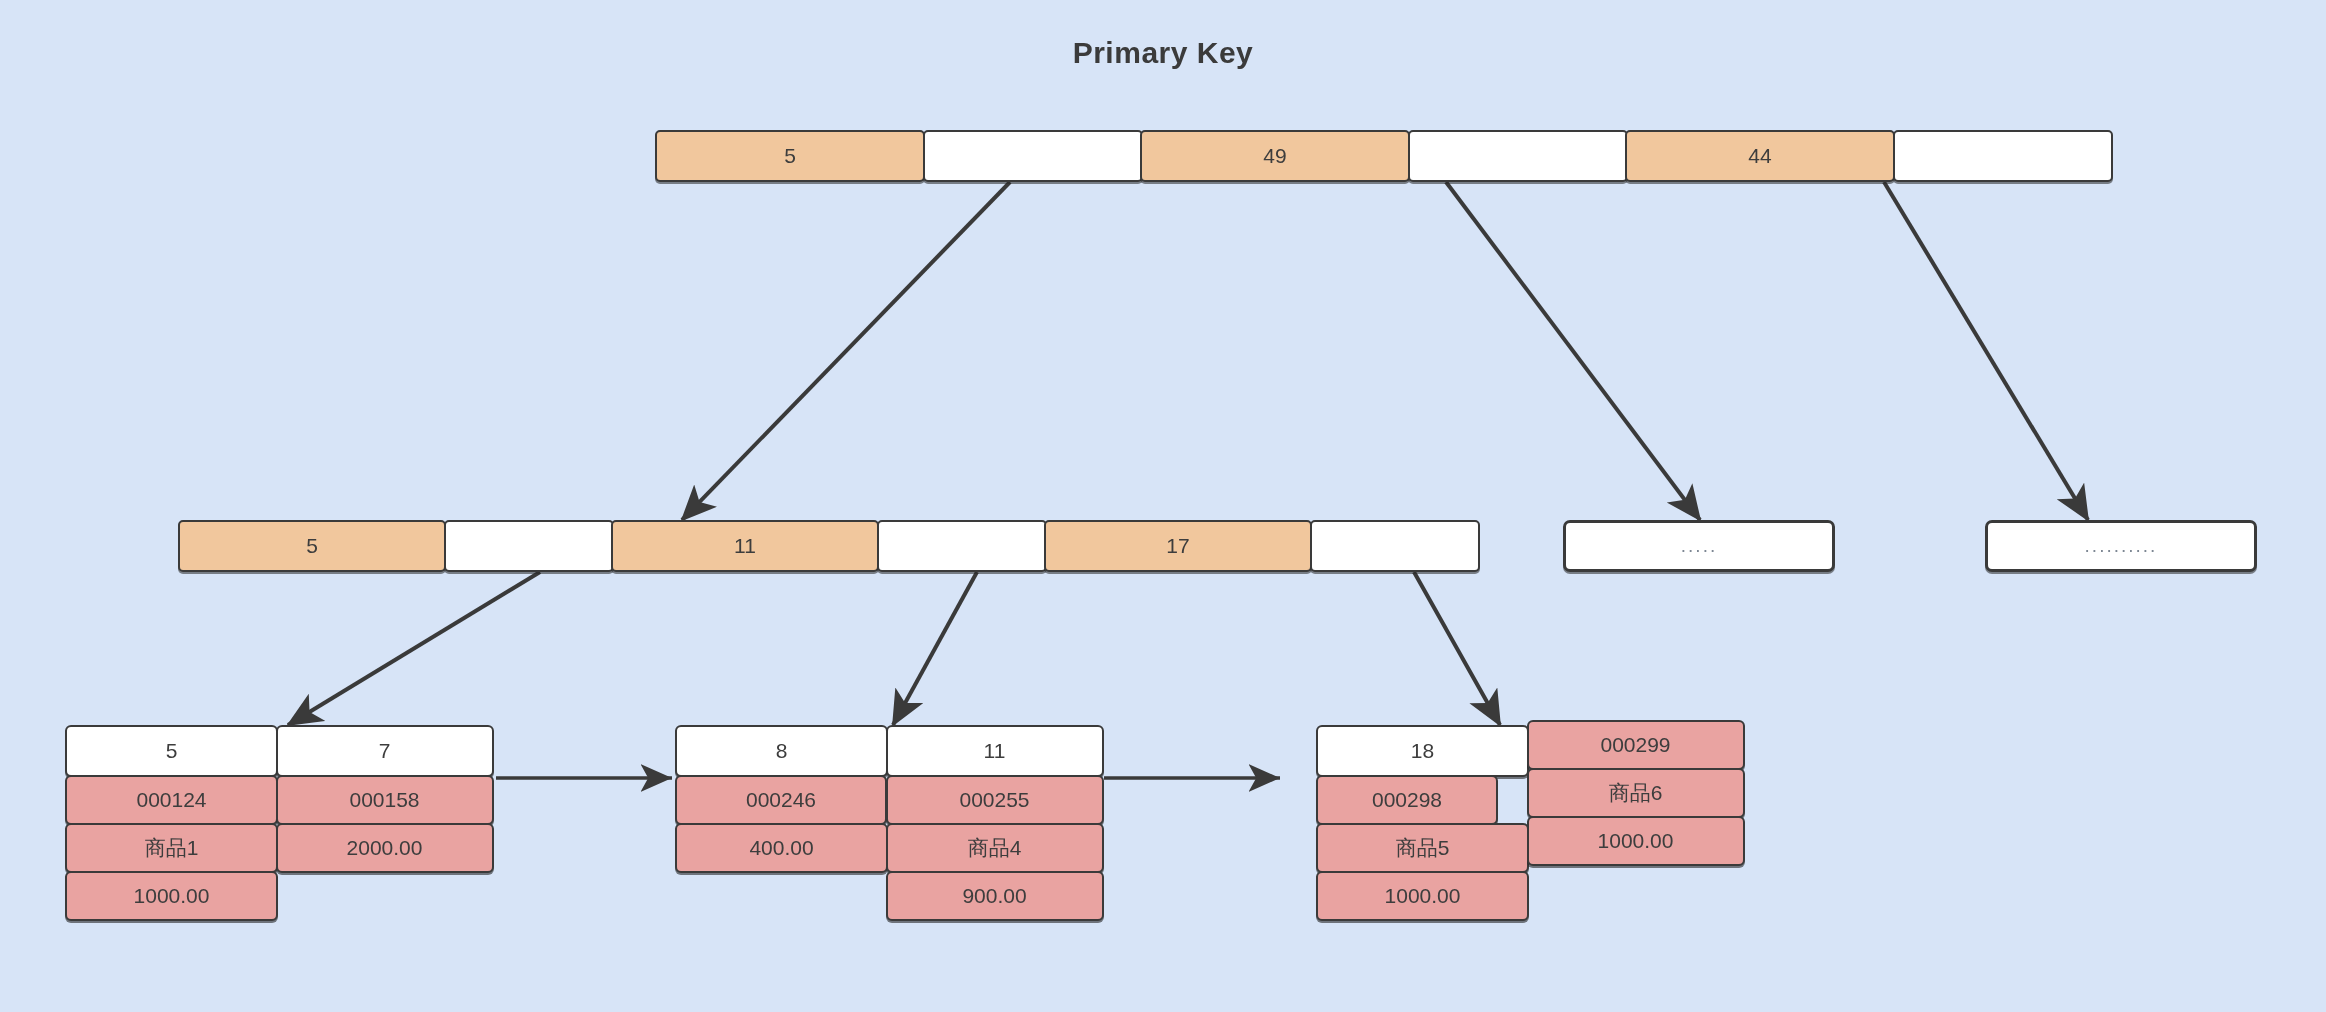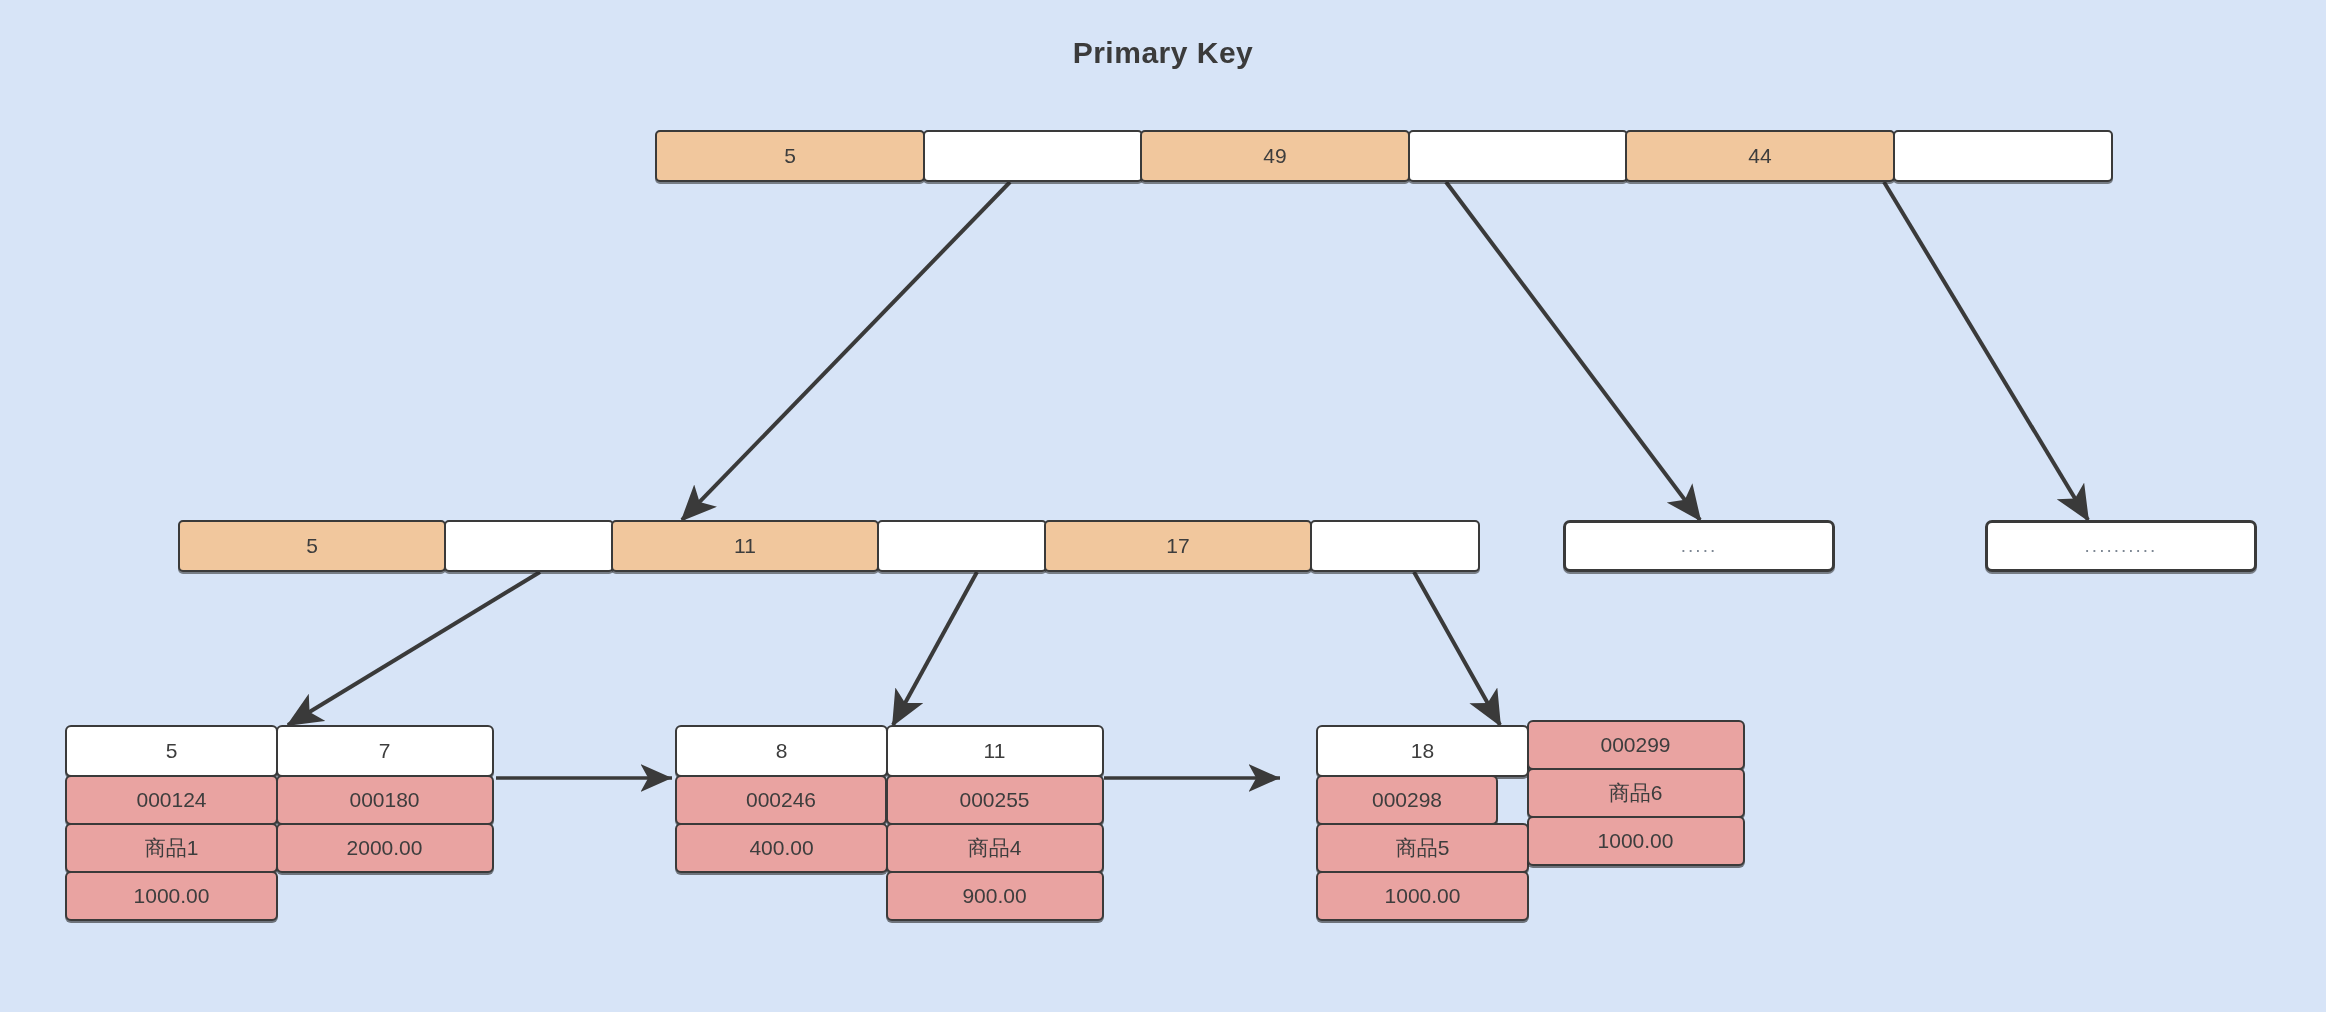--- a/index.html
+++ b/index.html
@@ -181,21 +181,21 @@
 
   <div class="leaf-node" style="left:65px; top:725px; display:flex;">
     <div class="leaf-col">
       <div class="leaf-cell key-cell" style="width:213px">5</div>
       <div class="leaf-cell data-cell" style="width:213px">000124</div>
       <div class="leaf-cell data-cell" style="width:213px">商品1</div>
       <div class="leaf-cell data-cell" style="width:213px">1000.00</div>
     </div>
     <div class="leaf-col">
       <div class="leaf-cell key-cell" style="width:218px">7</div>
-      <div class="leaf-cell data-cell" style="width:218px">000180</div>
+      <div class="leaf-cell data-cell" style="width:218px">000158</div>
       <div class="leaf-cell data-cell" style="width:218px">2000.00</div>
     </div>
   </div>
 
   <div class="leaf-node" style="left:675px; top:725px; display:flex;">
     <div class="leaf-col">
       <div class="leaf-cell key-cell" style="width:213px">8</div>
       <div class="leaf-cell data-cell" style="width:212px">000246</div>
       <div class="leaf-cell data-cell" style="width:213px">400.00</div>
     </div>

